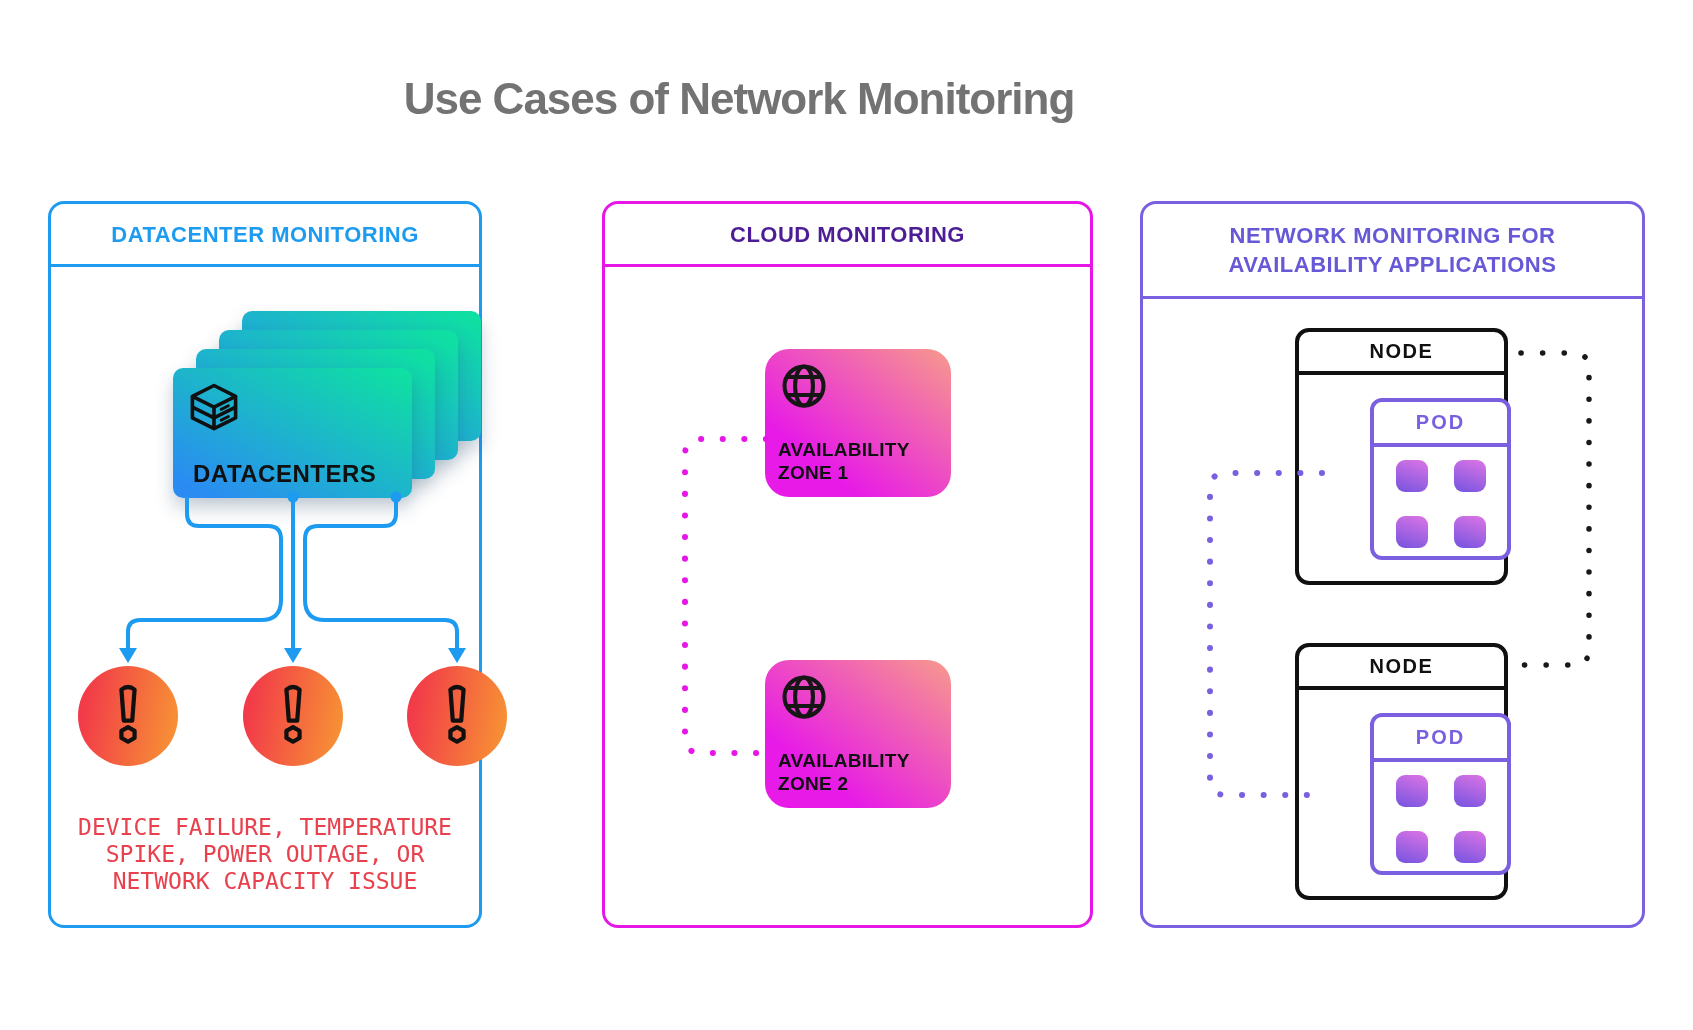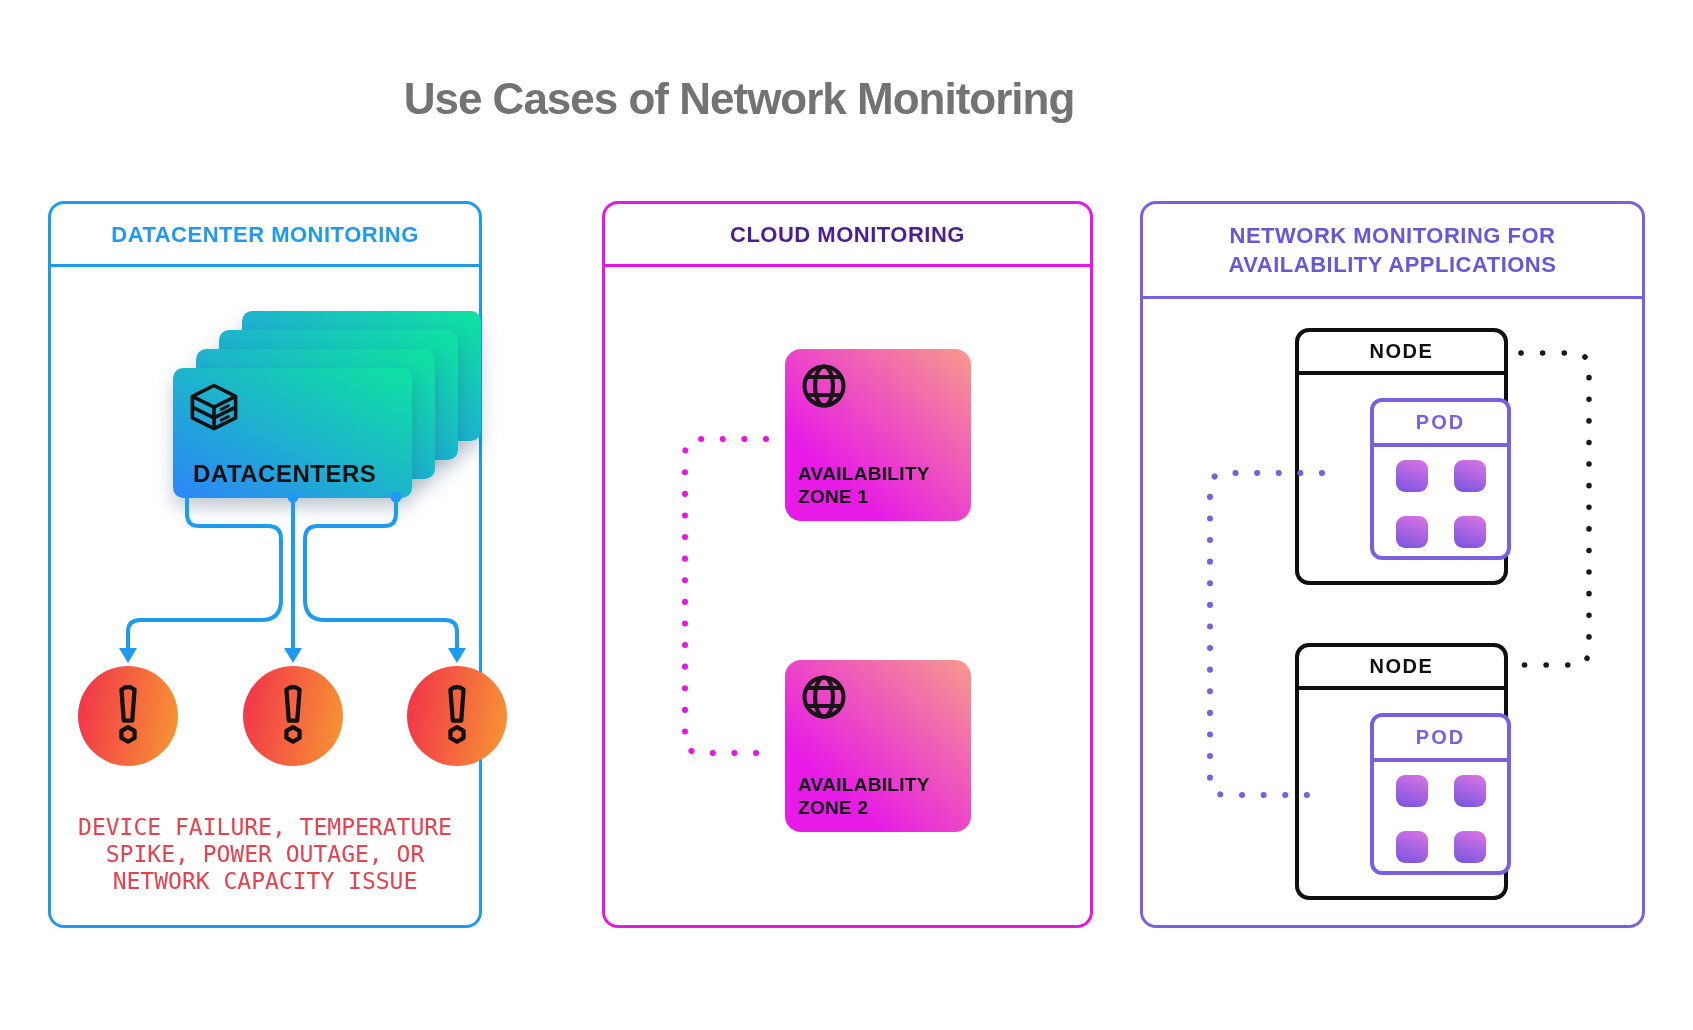--- a/index.html
+++ b/index.html
@@ -49,21 +49,21 @@
   .alert-3 { left:356px; top:462px; }
   .warning-text {
     position:absolute; left:0; right:0; top:610px; text-align:center;
     font-family:"DejaVu Sans Mono", monospace; font-size:23px; line-height:27px;
     color:#e8414d; font-weight:normal;
   }
   .warning-text span { display:block; }
 
   
   .zone-box {
-    position:absolute; left:180px; width:186px; height:172px; border-radius:16px;
+    position:absolute; left:160px; width:186px; height:148px; border-radius:24px;
     background:linear-gradient(to top right, #e71ae7 25%, #f79a8c 100%);
     box-sizing:border-box;
   }
   .zone-1 { top:145px; }
   .zone-2 { top:456px; }
   .zone-box .zone-icon { position:absolute; left:13px; top:11px; }
   .zone-label {
     position:absolute; left:13px; bottom:13px; font-size:19px; font-weight:bold;
     color:#101010; line-height:23px; letter-spacing:0.3px;
   }

